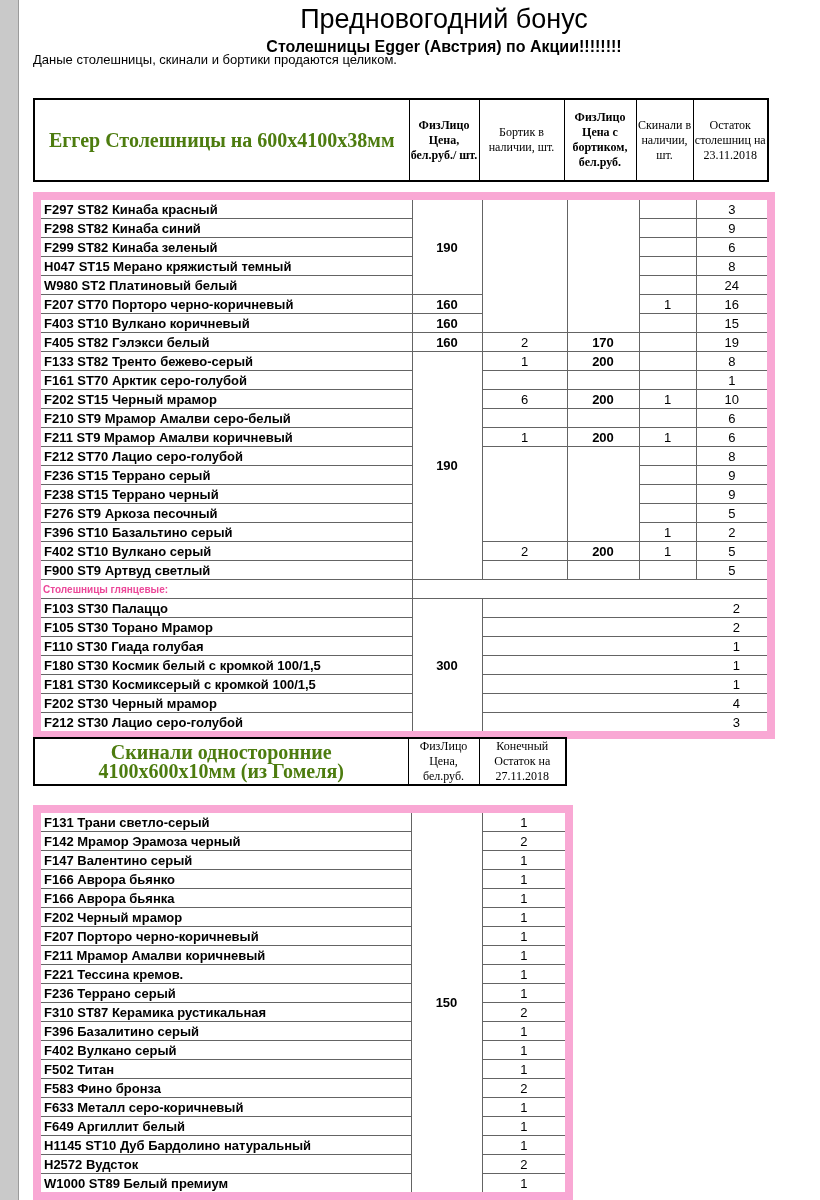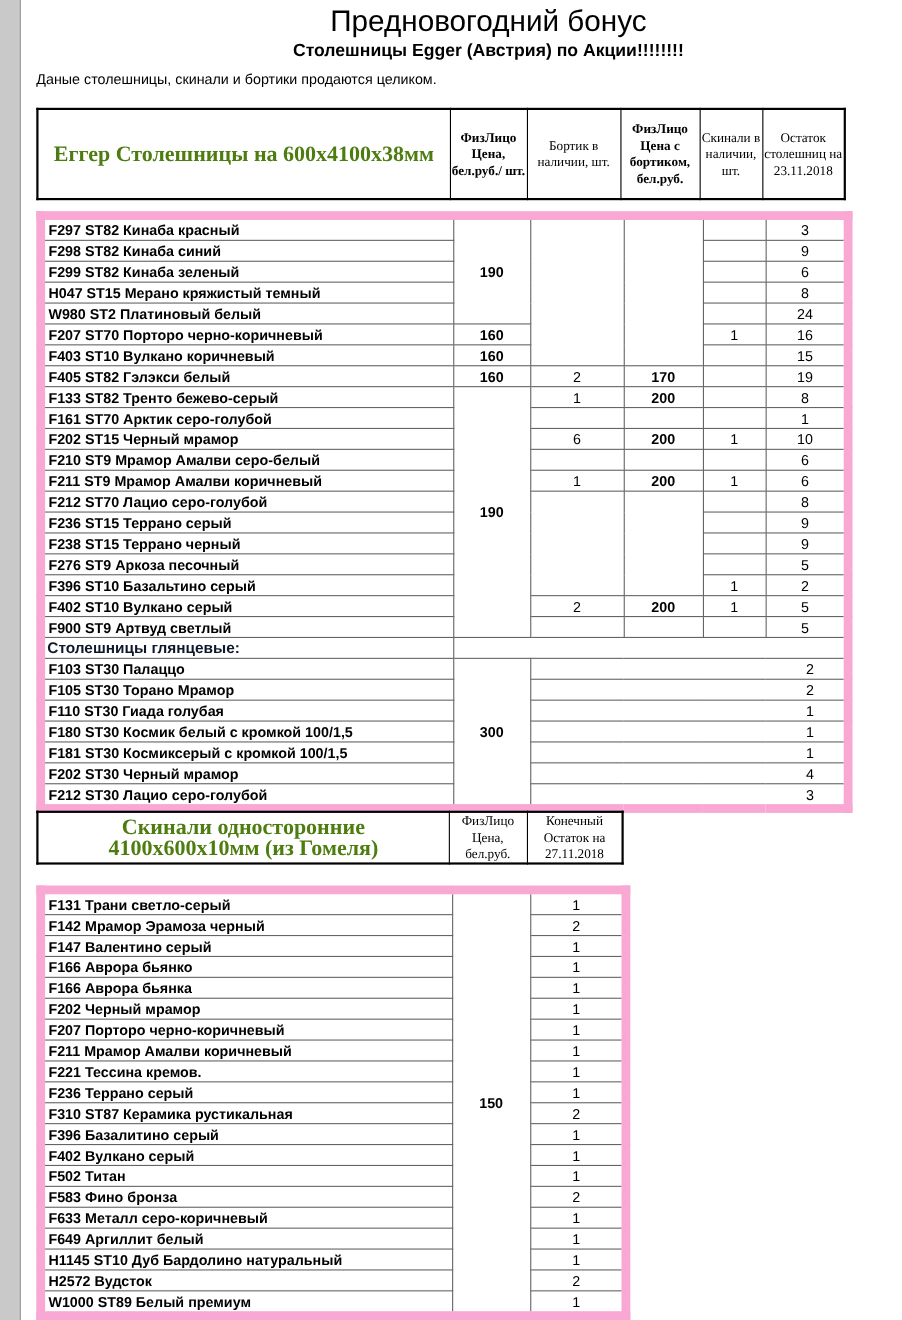--- a/index.html
+++ b/index.html
@@ -6,21 +6,21 @@
   body{
     width:820px;height:1200px;background:#ffffff;position:relative;
     font-family:"Liberation Sans", sans-serif;color:#000;
     overflow:hidden;
   }
   .gray-strip{position:absolute;left:0;top:0;width:18px;height:1200px;
     background:#c9c9c9;border-right:1px solid #9b9b9b;}
   .titles{position:absolute;left:19px;top:4px;width:750px;text-align:center;padding-left:50px;}
   .main-title{font-size:27px;font-weight:400;line-height:30px;}
   .subtitle{font-size:16px;font-weight:700;line-height:19px;margin-top:3px;}
-  .note{position:absolute;left:33px;top:64px;font-size:13px;font-weight:400;}
+  .note{position:absolute;left:33px;top:52px;font-size:13px;font-weight:400;}
 
   table{border-collapse:collapse;table-layout:fixed;}
   
   .hdr{position:absolute;left:33px;border:2px solid #000;}
   .hdr td{border:1px solid #000;text-align:center;vertical-align:middle;
     font-size:12px;line-height:15px;padding:0 1px;overflow:hidden;font-family:Liberation Serif, serif;}
   .hdr td.red-title{color:#4d7c0f;font-weight:700;font-size:20px;line-height:19px;}
   .hdr td.bold-col{font-weight:700;}
   #t1-header{top:98px;width:734px;height:84px;}
   #t2-header{top:737px;width:532px;height:48px;}
@@ -29,21 +29,21 @@
   .data{position:absolute;left:33px;border:8px solid #f9a8d4;}
   #t1-data{top:192px;width:734px;}
   #t2-data{top:805px;width:532px;padding-left:24px;}
   .data td{border:1px solid #646464;height:18px;font-size:13px;
     text-align:center;vertical-align:middle;padding:0;overflow:hidden;white-space:nowrap;}
   .data td.k-name{font-weight:700;text-align:left;padding-left:3px;}
   .data td.k-price{font-weight:700;}
   .data td.k-pricewb{font-weight:700;}
   .data td.k-count{font-weight:400;}
   .data td.k-glossy{font-weight:400;text-align:right;padding-right:27px;}
-  .data td.k-section{color:#0f172a;font-weight:700;font-size:14px;text-align:left;padding-left:2px;}
+  .data td.k-section{color:#ec4899;font-weight:700;font-size:10px;text-align:left;padding-left:2px;}
   .data td.k-section-rest{}
 </style>
 </head>
 <body>
 
 <div class="gray-strip"></div>
 
 <div class="titles">
   <div class="main-title">Предновогодний бонус</div>
   <div class="subtitle">Столешницы Egger (Австрия) по Акции!!!!!!!!</div>

